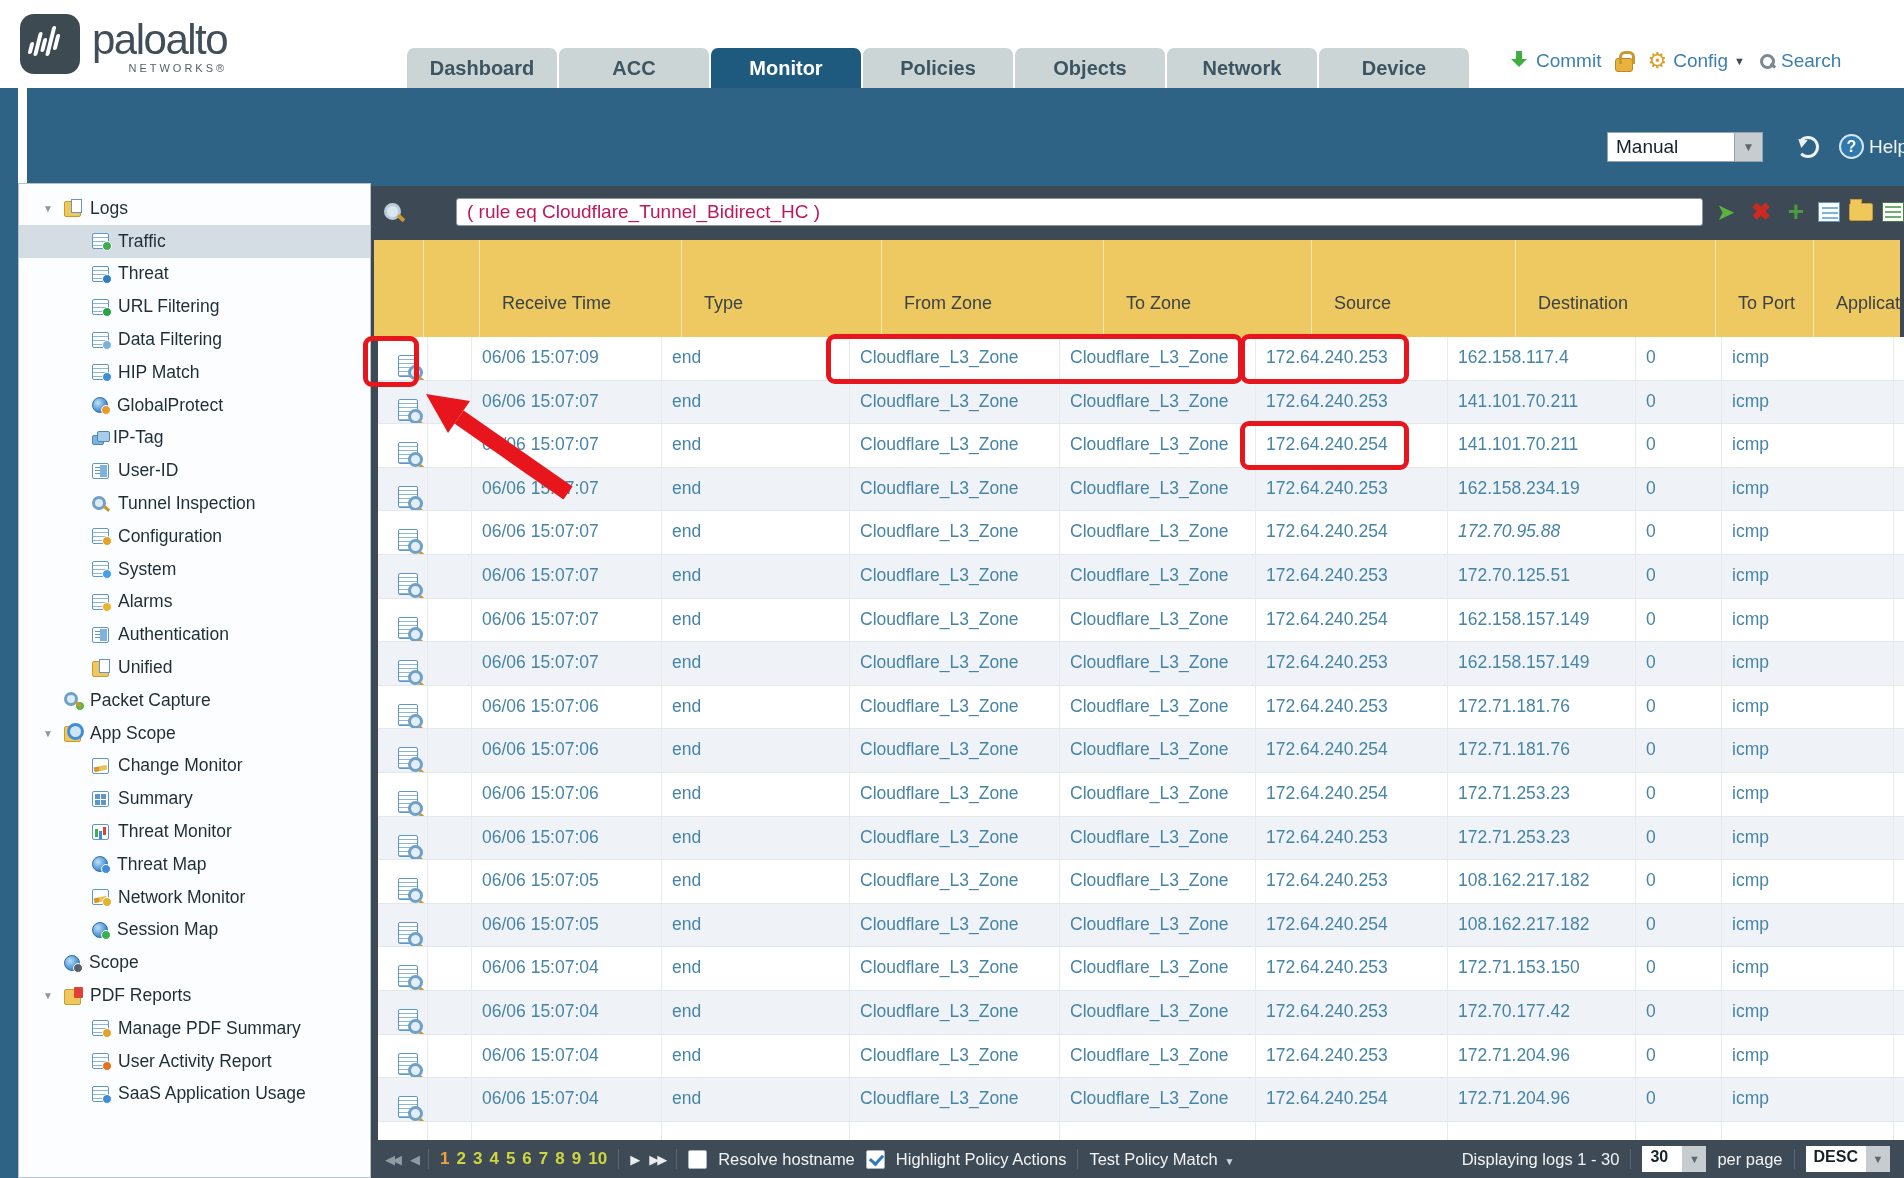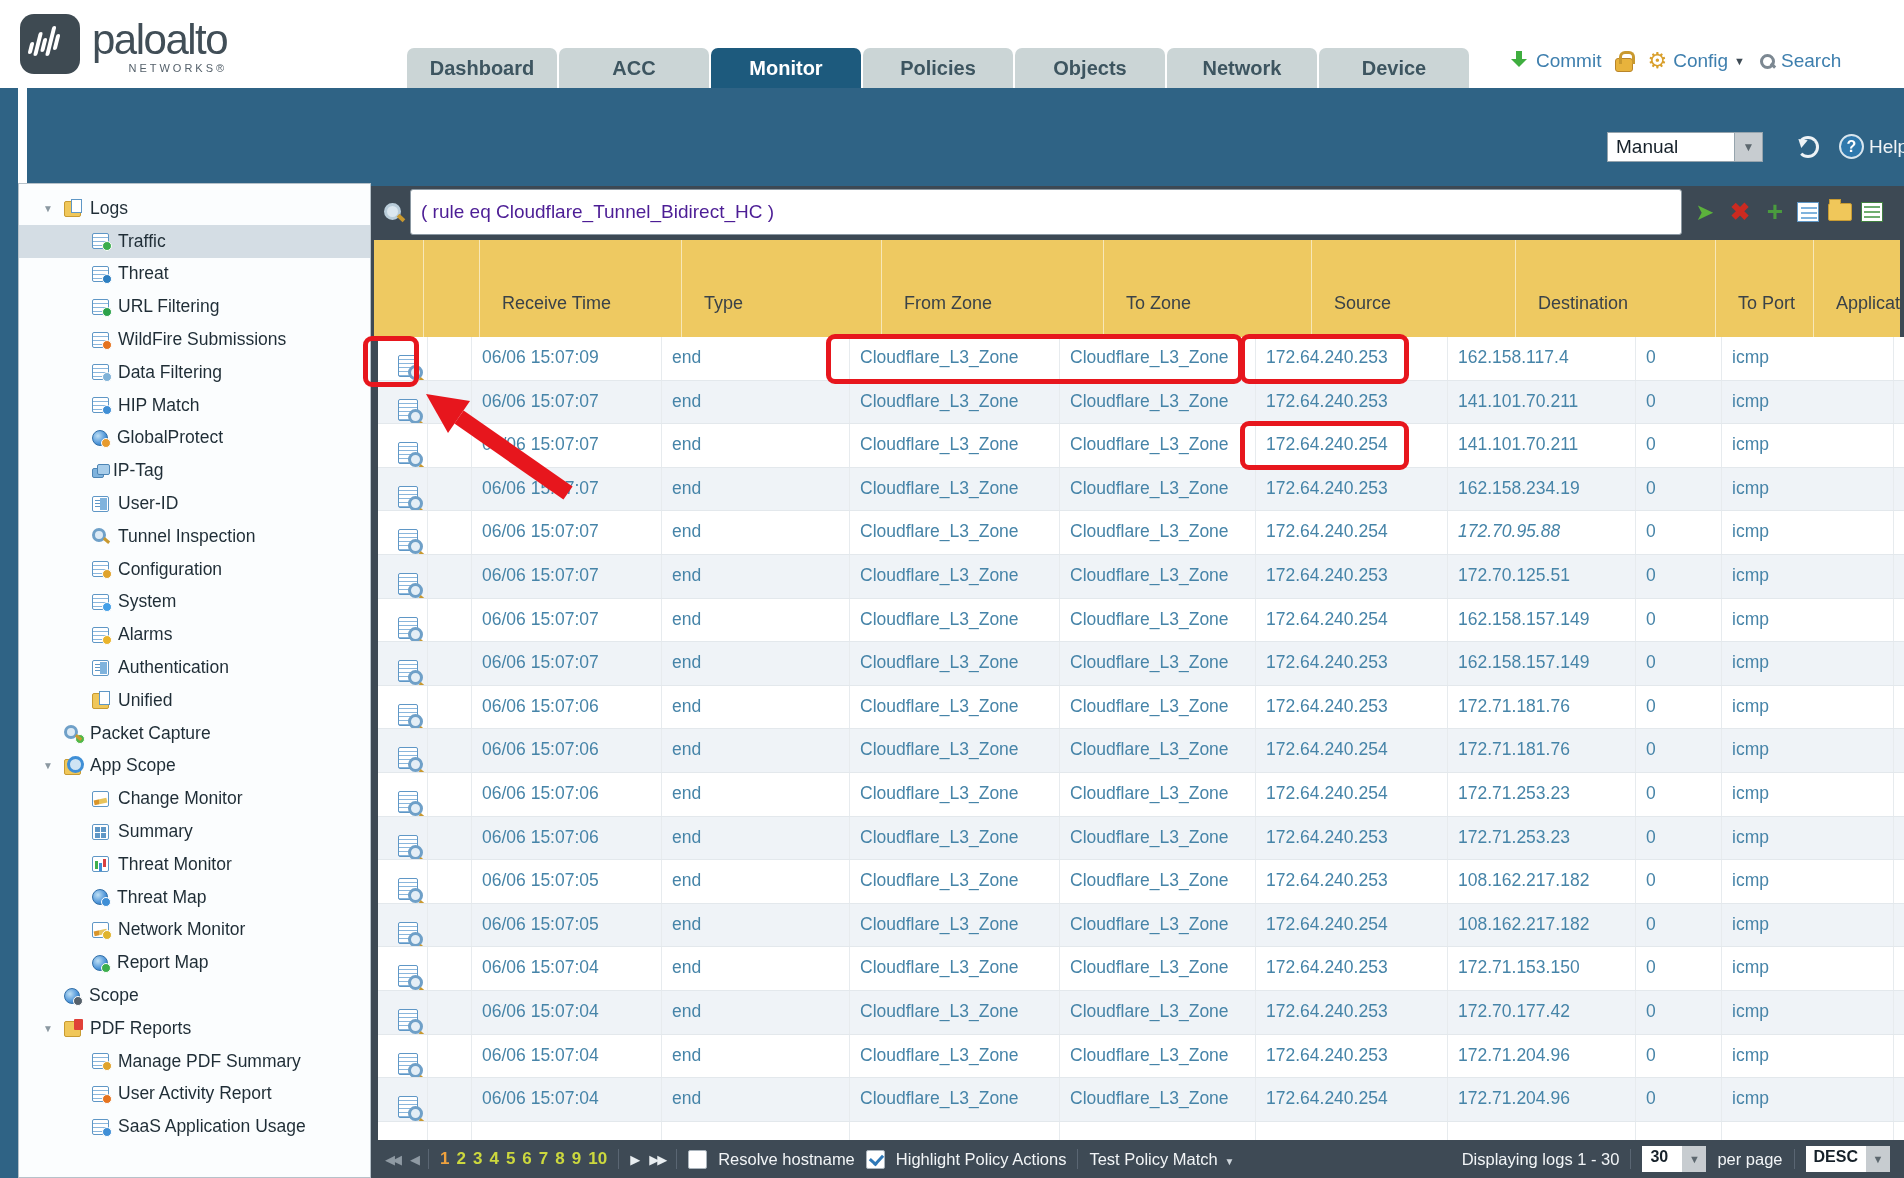--- a/index.html
+++ b/index.html
@@ -108,22 +108,22 @@
     color:#97a3ab; font-size:8px; display:flex; align-items:center; justify-content:center; cursor:pointer; }
 
   
   .content { position:absolute; left:371px; top:186px; width:1533px; height:992px; background:#3d4954; }
   .filterbar { position:absolute; left:7px; top:5px; width:1526px; height:42px; display:flex; align-items:center; }
   .filter-mag { position:relative; width:22px; height:22px; margin:0 6px 0 4px; flex:0 0 auto; }
   .filter-mag::before { content:""; position:absolute; left:2px; top:2px; width:11px; height:11px;
     border:3px solid #b9cdda; border-radius:50%; background:#dbe7ef; }
   .filter-mag::after { content:""; position:absolute; left:15px; top:15px; width:8px; height:4px;
     background:#c9992f; transform:rotate(42deg); }
-  .filter-input { width:1272px; height:46px; border:1px solid #8b98a2; border-radius:3px;
-    font-size:19px; color:#4c1d95; padding:2px 10px; font-family:"Liberation Sans", sans-serif; }
+  .filter-input { width:1272px; height:28px; border:1px solid #8b98a2; border-radius:3px;
+    font-size:19px; color:#be185d; padding:2px 10px; font-family:"Liberation Sans", sans-serif;margin-left:46px; }
   .filter-actions { display:flex; align-items:center; gap:9px; margin-left:10px; }
   .fa-tile { width:26px; height:26px; position:relative; cursor:pointer; display:flex; align-items:center;
     justify-content:center; font-weight:bold; }
   .fa-apply { color:#5cb23c; font-size:20px; }
   .fa-clear { color:#cc2a20; font-size:24px; line-height:22px; }
   .fa-add { color:#4a9b3e; font-size:28px; line-height:22px; }
   .fa-save { background:#fff; border:1px solid #5f97c6; width:22px; height:20px; }
   .fa-save::before { content:""; position:absolute; left:3px; top:4px; width:16px; height:2px;
     background:#7fb3dd; box-shadow:0 5px #7fb3dd, 0 10px #7fb3dd; }
   .fa-folder { background:#f0c75a; border:1px solid #c89b32; width:24px; height:18px; border-radius:2px; }
@@ -263,26 +263,20 @@
         <span class="sb-label">Threat</span>
       </div>
       <div class="sb-item lvl1">
         <span class="ico doc">
           <span class="badge" style="background: rgb(43, 162, 74);"></span>
         </span>
         <span class="sb-label">URL Filtering</span>
       </div>
       <div class="sb-item lvl1">
         <span class="ico doc">
-          <span class="badge" style="background: rgb(229, 115, 31);"></span>
-        </span>
-        <span class="sb-label">WildFire Submissions</span>
-      </div>
-      <div class="sb-item lvl1">
-        <span class="ico doc">
           <span class="badge" style="background: rgb(127, 178, 216);"></span>
         </span>
         <span class="sb-label">Data Filtering</span>
       </div>
       <div class="sb-item lvl1">
         <span class="ico doc">
           <span class="badge" style="background: rgb(63, 143, 214);"></span>
         </span>
         <span class="sb-label">HIP Match</span>
       </div>
@@ -363,21 +357,21 @@
       <div class="sb-item lvl1">
         <span class="ico chart">
           <span class="badge" style="background: rgb(224, 180, 44);"></span>
         </span>
         <span class="sb-label">Network Monitor</span>
       </div>
       <div class="sb-item lvl1">
         <span class="ico globe">
           <span class="badge" style="background: rgb(60, 174, 77);"></span>
         </span>
-        <span class="sb-label">Report Map</span>
+        <span class="sb-label">Session Map</span>
       </div>
       <div class="sb-item">
         <span class="sb-arrow"></span>
         <span class="ico globe">
           <span class="badge" style="background: rgb(85, 97, 107);"></span>
         </span>
         <span class="sb-label">Scope</span>
       </div>
       <div class="sb-item">
         <span class="sb-arrow">▼</span>

